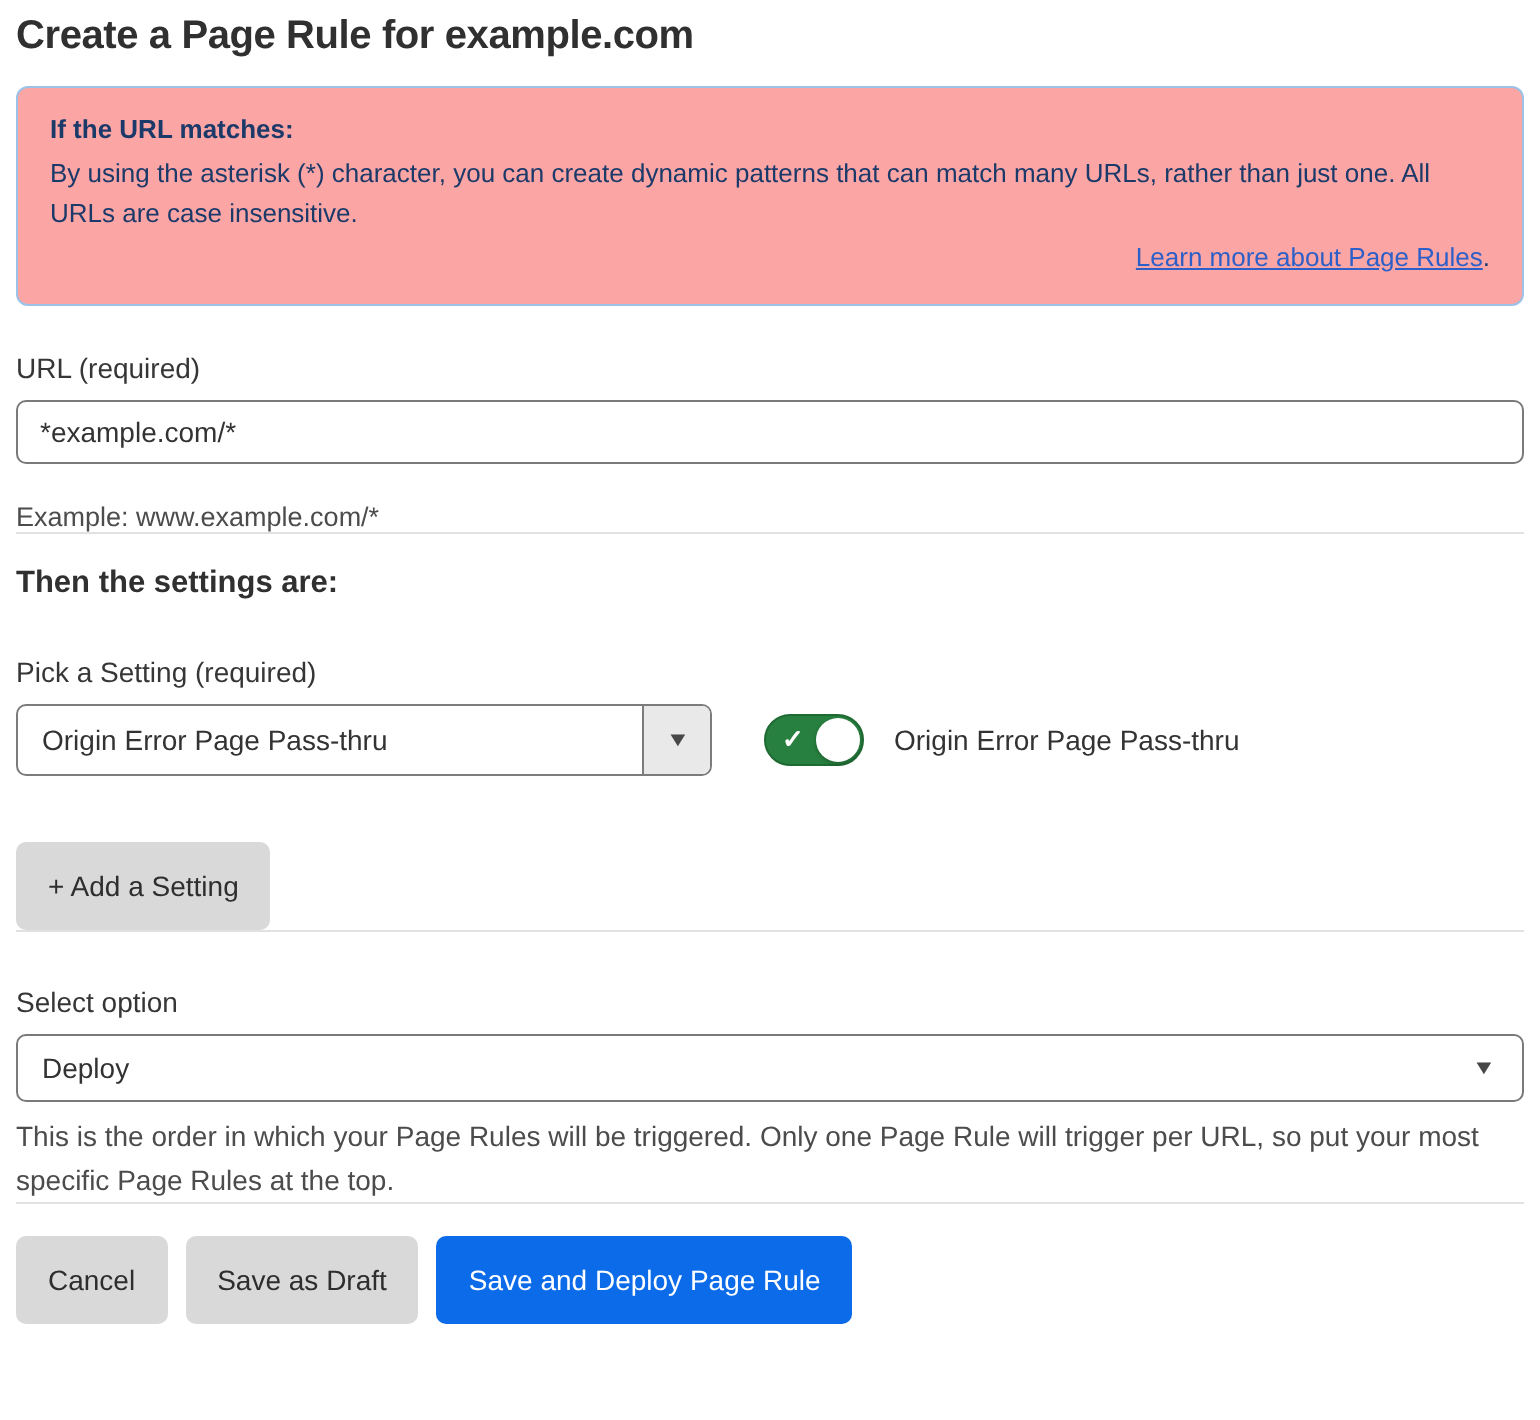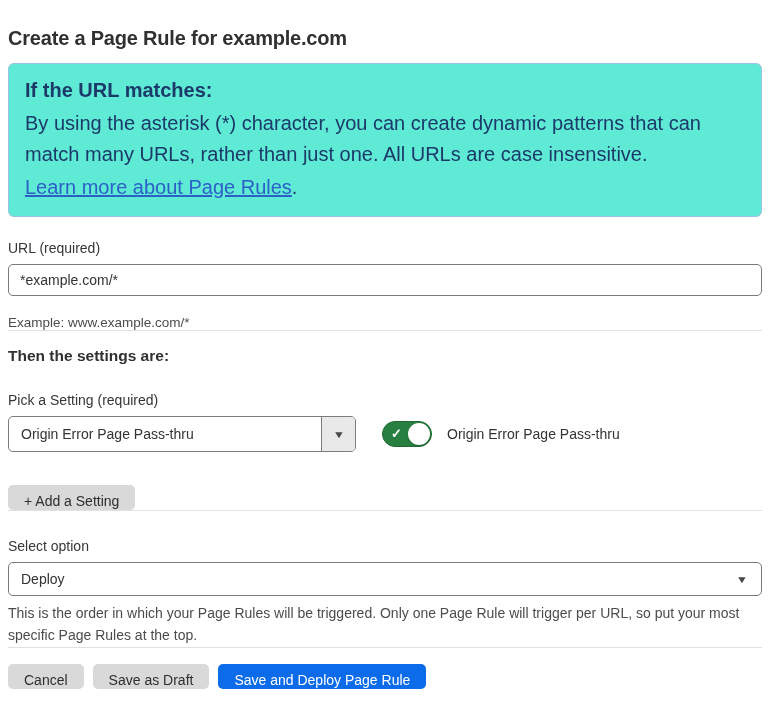--- a/index.html
+++ b/index.html
@@ -2,35 +2,35 @@
 <html><head>
 <meta charset="utf-8">
 <style>
   * { box-sizing: border-box; }
   html, body { margin: 0; padding: 0; }
   body {
     width: 770px; height: 710px; background: #ffffff;
     font-family: "Liberation Sans", sans-serif;
     color: #313131; overflow: hidden;
   }
-  .page { padding: 24px 8px 0 8px; }
+  .page { padding: 4px 8px 0 8px; }
 
   h1.page-title {
     font-size: 20px; font-weight: 700; color: #303030;
     margin: 3px 0 13px 0; letter-spacing: -0.2px;
   }
 
   .info-box {
-    background: #5eead4; border: 1px solid #9cc2e8; border-radius: 6px;
+    background: #fca5a5; border: 1px solid #9cc2e8; border-radius: 6px;
     padding: 11px 16px 13px 16px; color: #1b3a69;
-    font-size: 20px; line-height: 1.58;
+    font-size: 13px; line-height: 1.58;
   }
   .info-heading { font-weight: 700; }
   .info-body { margin: 1px 0 0 0; max-width: 706px; }
-  .info-link-line { margin-top: 1px; }
+  .info-link-line { margin-top: 1px; text-align: right; }
   .info-link { color: #2c5fc7; text-decoration: underline; cursor: pointer; }
 
   .field-label {
     display: block; font-size: 14px; color: #363636; margin: 0 0 8px 0;
   }
   .url-group { margin-top: 23px; }
   .text-input {
     width: 100%; height: 32px; border: 1px solid #7a7a7a; border-radius: 5px;
     padding: 0 11px; font-size: 14px; color: #333;
     font-family: "Liberation Sans", sans-serif; background: #fff; outline: none;
@@ -76,21 +76,21 @@
   }
   .toggle-knob {
     position: absolute; right: 1px; top: 50%; transform: translateY(-50%);
     width: 22px; height: 22px; background: #ffffff; border-radius: 50%;
     box-shadow: 0 1px 2px rgba(0,0,0,0.25);
   }
   .toggle-label { margin-left: 15px; font-size: 14px; color: #333; }
 
   .btn {
     font-family: "Liberation Sans", sans-serif; font-size: 14px;
-    border: none; border-radius: 5px; height: 25px; padding: 0 16px;
+    border: none; border-radius: 5px; height: 44px; padding: 0 16px;
     cursor: pointer; line-height: 32px; display: inline-block;
   }
   .btn-gray { background: #d9d9d9; color: #2e2e2e; }
   .btn-blue { background: #0b6be9; color: #ffffff; }
   .add-btn { margin-top: 33px; }
 
   .order-label { margin-top: 27px; }
   .select-control {
     width: 100%; height: 34px; border: 1px solid #7a7a7a; border-radius: 5px;
     display: flex; align-items: center; justify-content: space-between;

